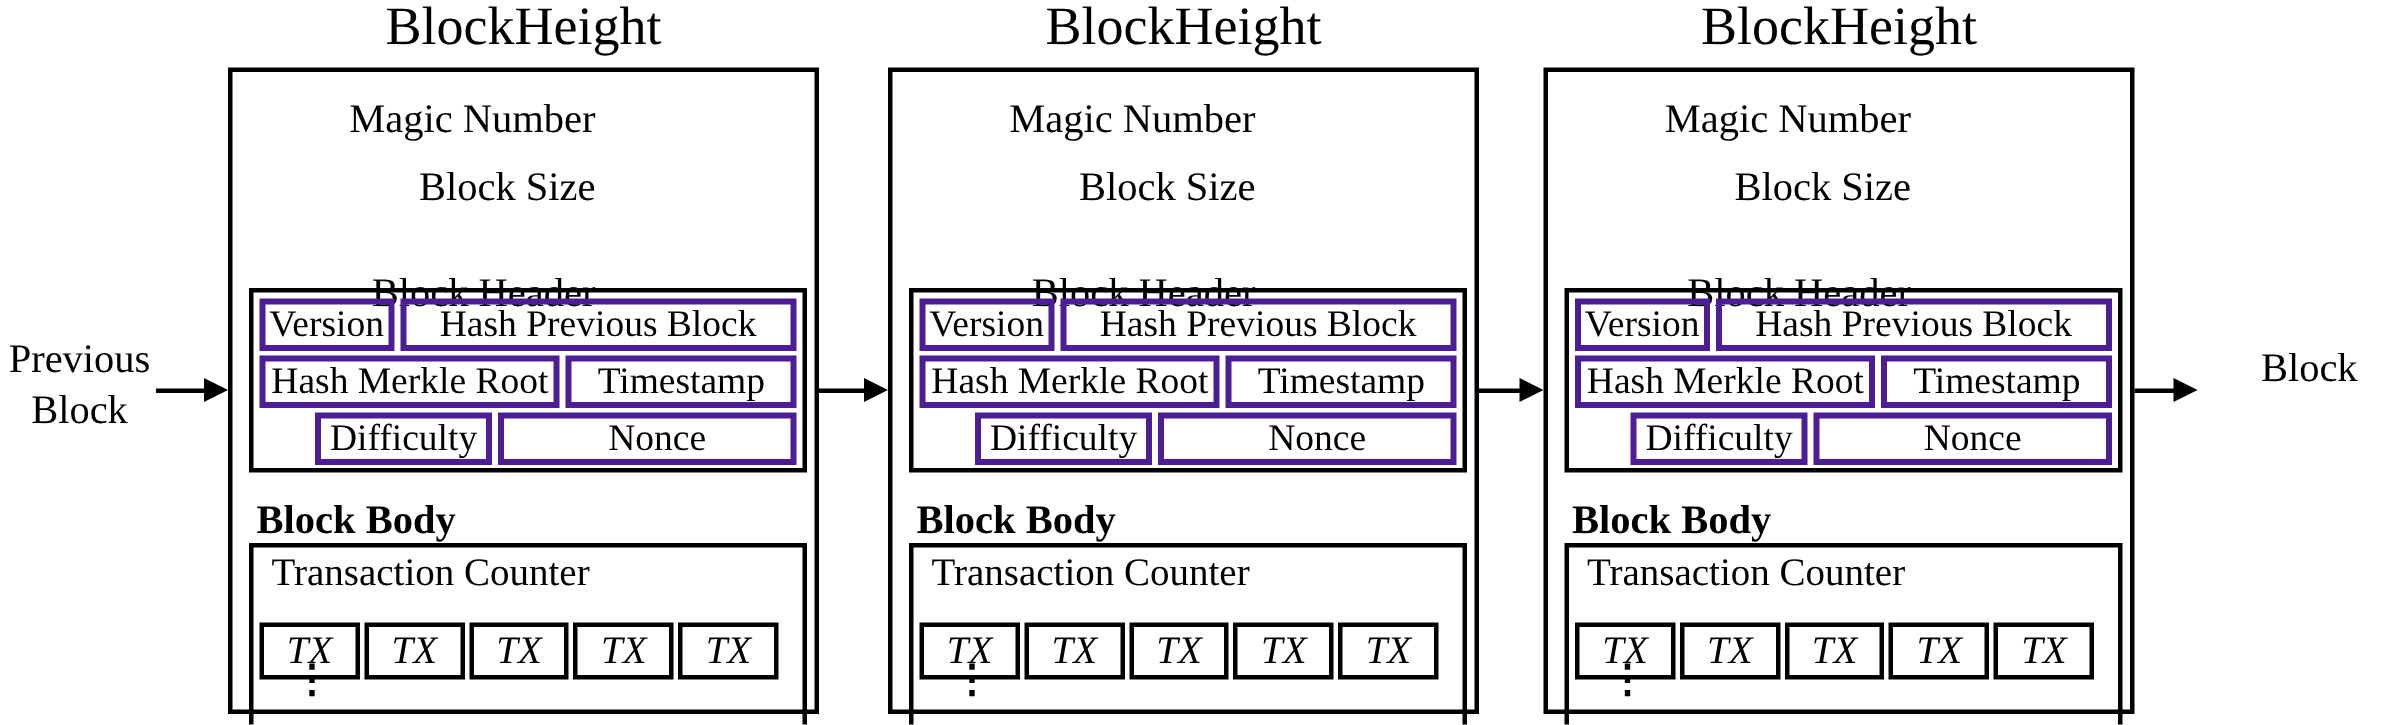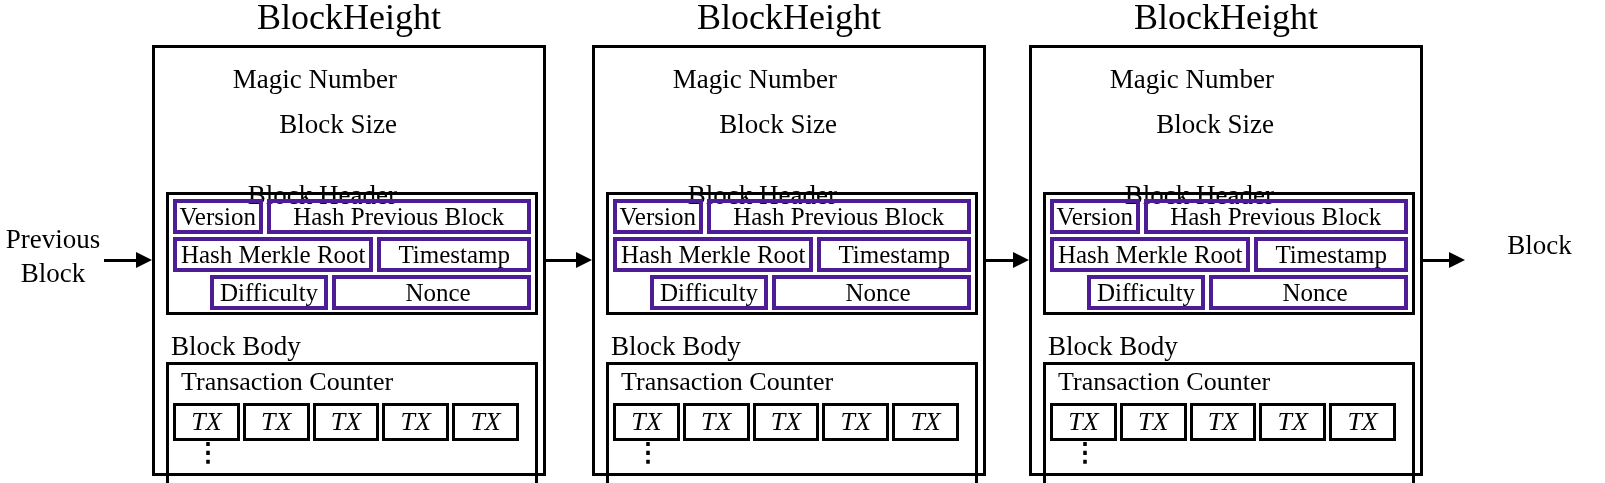--- a/index.html
+++ b/index.html
@@ -54,30 +54,30 @@
   }
   .cell-version { flex: 0 0 25%; }
   .cell-hpb     { flex: 1 1 auto; }
   .cell-hmr     { flex: 0 0 56%; }
   .cell-ts      { flex: 1 1 auto; }
   .cell-diff    { flex: 0 0 33%; margin-left: 37px; }
   .cell-nonce   { flex: 1 1 auto; padding-left: 13px; }
 
   .line-body {
     position: absolute; left: 16px; top: 282px;
-    font-size: 27px; line-height: 32px; white-space: nowrap;
+    font-size: 27px; line-height: 32px; white-space: nowrap; font-weight: bold;
   }
 
   .tx-box {
     position: absolute; top: 314px; left: 11px;
     width: 372px; height: 128px;
     border: 3px solid #000;
   }
   .tc-label { margin: 3px 0 0 12px; font-size: 26px; line-height: 28px; white-space: nowrap; }
-  .tx-row { display: flex; column-gap: 3px; margin: 7px 16px 0 4px; }
+  .tx-row { display: flex; column-gap: 3px; margin: 19px 16px 0 4px; justify-content: flex-end; }
   .tx-cell {
     flex: 1 1 0; height: 38px;
     border: 3px solid #000;
     display: flex; align-items: center; justify-content: center;
     font-style: italic; font-size: 26px;
   }
   .tx-ellipsis {
     position: absolute; left: 6px; top: 74px; width: 66px;
     text-align: center; font-size: 26px; font-weight: bold; line-height: 28px;
   }

